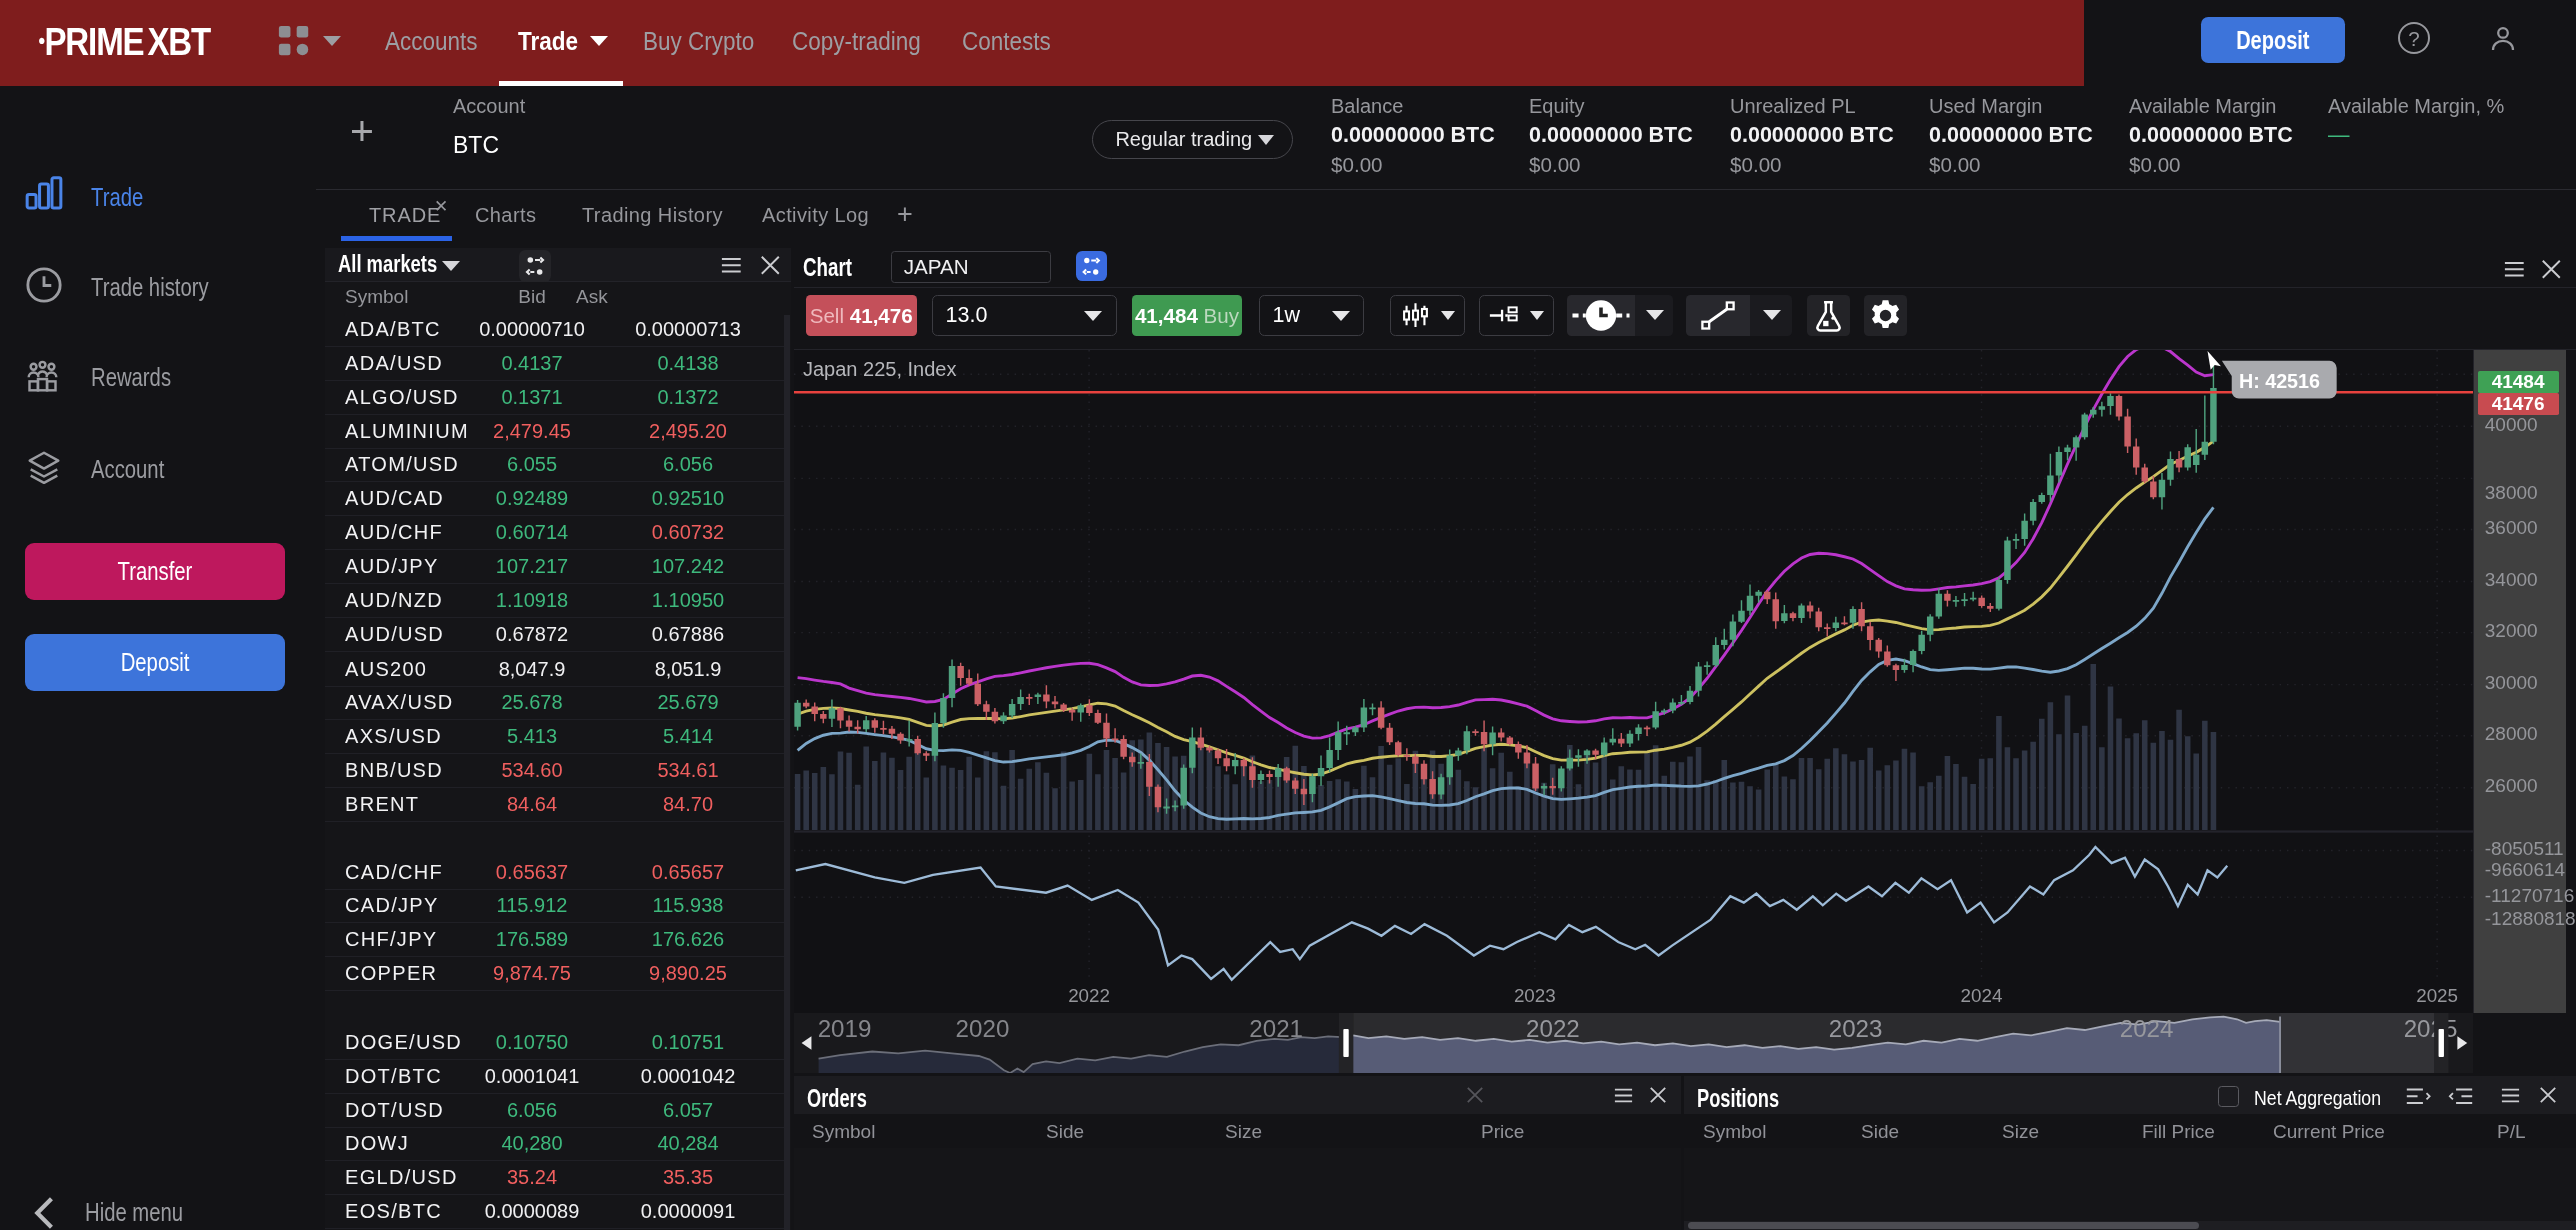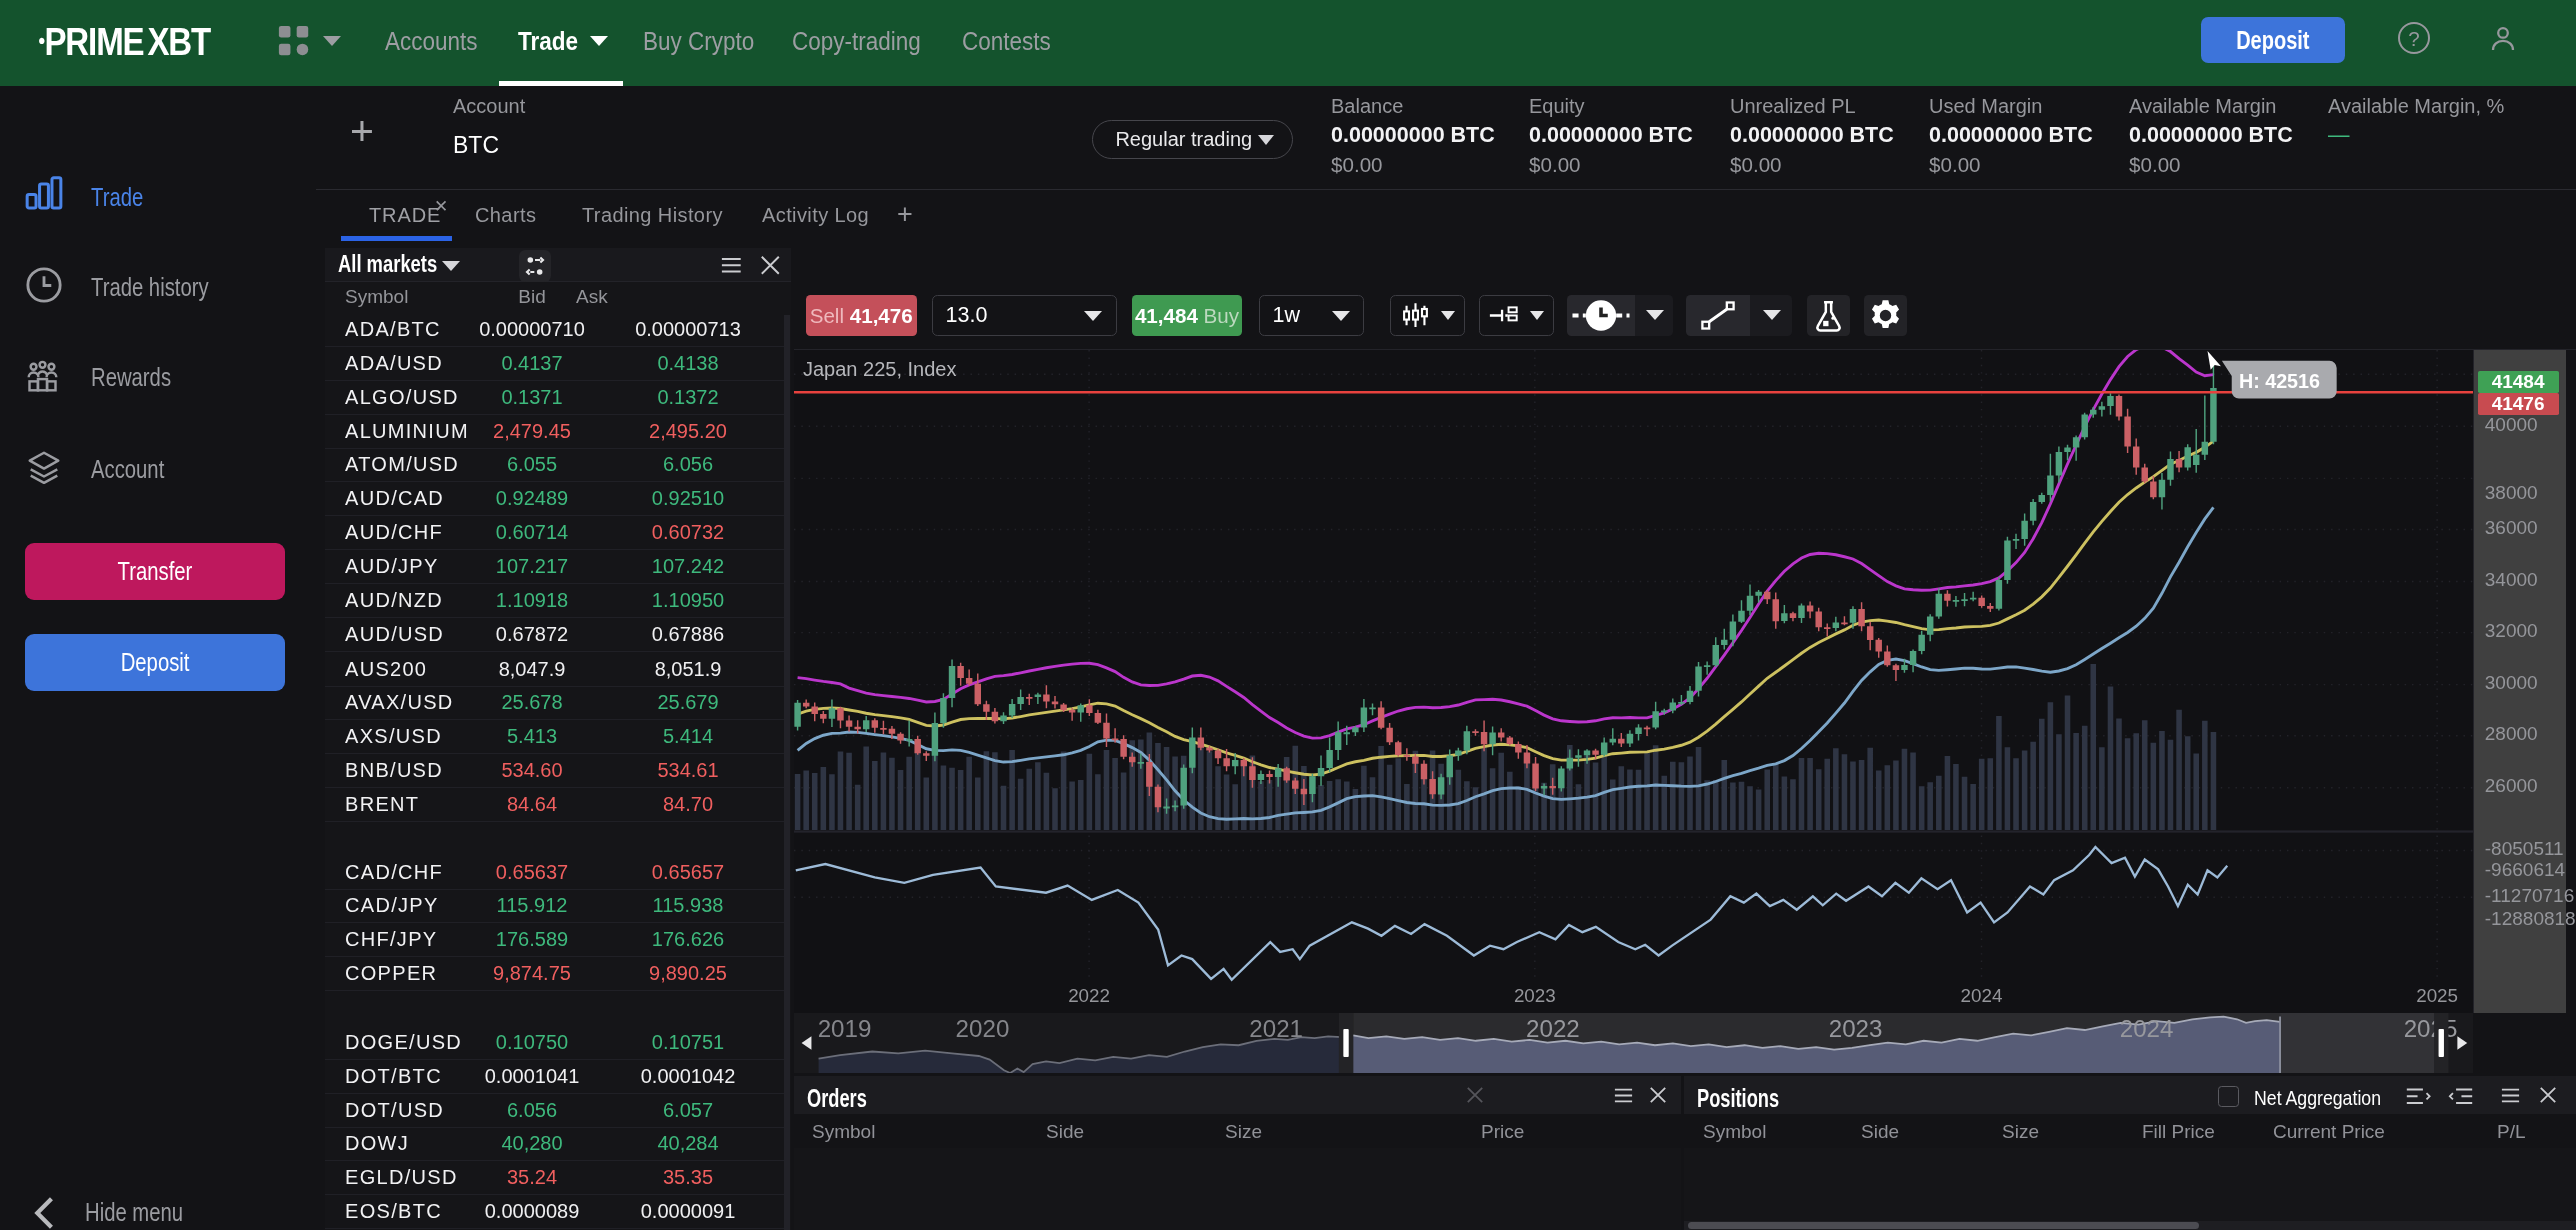--- a/index.html
+++ b/index.html
@@ -1,19 +1,19 @@
 <!DOCTYPE html>
 <html style="font-size:14.4px"><head><meta charset="utf-8">
 <style>
 * { margin:0; padding:0; box-sizing:border-box; }
 html,body { width:2576px; height:1231px; background:#131316; overflow:hidden;
   font-family:"Liberation Sans", sans-serif; color:#eee; }
 .abs { position:absolute; }
 
-#nav { position:absolute; left:0; top:0; width:2576px; height:86px; background:#14532d; }
+#nav { position:absolute; left:0; top:0; width:2084px; height:86px; background:#7f1d1d; }
 .logo { position:absolute; left:38px; top:20.6px; font-size:38px; font-weight:bold; color:#fff; letter-spacing:-1.3px; transform:scaleX(0.87); transform-origin:left center; }
 .navitem { position:absolute; top:27px; font-size:25px; color:#9d9ea3; transform:scaleX(0.9); transform-origin:left center; }
 .navitem.act { color:#fff; font-weight:bold; }
 #nav-underline { position:absolute; left:499px; top:81px; width:124px; height:4.5px; background:#fff; }
 .caret { display:inline-block; width:0; height:0; border-left:9px solid transparent;
   border-right:9px solid transparent; border-top:10.8px solid #9d9ea3; vertical-align:middle; }
 #depositTop { position:absolute; left:2201px; top:17px; width:144px; height:46px; background:#3d74da;
   border-radius:7.2px; color:#fff; font-size:25px; font-weight:bold; text-align:center; line-height:46px; }
 
 #acct { position:absolute; left:0; top:86px; width:2576px; height:104px; background:#131316; }
@@ -317,20 +317,39 @@
     </div>
 <div class="mrow" style="top:947px">
       <span class="msym">EOS/BTC</span>
       <span class="mbid" style="color:#f0f0f2">0.0000089</span>
       <span class="mask" style="color:#f0f0f2">0.0000091</span>
     </div>
   <div class="abs" style="left:459px;top:67px;width:6.3px;height:916px;background:#222228"></div>
 </div>
 
 <div id="chart">
+  <div id="chart-head">
+    <div class="abs" style="left:9px;top:5.4px;font-size:25px;font-weight:bold;color:#fff;transform:scaleX(0.75);transform-origin:left center">Chart</div>
+    <div class="abs" style="left:97px;top:2.7px;width:160px;height:32px;border:0.9px solid #3c3c42;border-radius:3.6px;
+         font-size:20.6px;color:#f0f0f2;line-height:30.5px;padding-left:11.7px">JAPAN</div>
+    <div class="abs" style="left:282px;top:2.7px;width:30.5px;height:30.5px;background:#3a6be0;border-radius:6.3px">
+      <svg width="30.5" height="30.5" viewBox="0 0 24 24">
+        <circle cx="8.5" cy="7.5" r="2.1" fill="#fff"></circle>
+        <circle cx="15.5" cy="16.5" r="2.1" fill="#fff"></circle>
+        <path d="M12 7.5h4M8.5 16.5h3" stroke="#fff" stroke-width="1.6"></path>
+        <path d="M16 5.6l2 1.9-2 1.9M8 14.6l-2 1.9 2 1.9" fill="none" stroke="#fff" stroke-width="1.6"></path>
+      </svg>
+    </div>
+    <svg class="abs" style="left:1710px;top:10.8px" width="20.6" height="20.6" viewBox="0 0 23 23">
+      <path d="M1 4.5h21M1 11.5h21M1 18.5h21" stroke="#cbccd0" stroke-width="2.2"></path>
+    </svg>
+    <svg class="abs" style="left:1747px;top:10.8px" width="20.6" height="20.6" viewBox="0 0 23 23">
+      <path d="M2 2l19 19M21 2L2 21" stroke="#cbccd0" stroke-width="2.2"></path>
+    </svg>
+  </div>
   <div id="chart-tools">
     <div class="abs" style="left:11.7px;top:7.2px;width:111px;height:41px;background:#c4505a;border-radius:4.5px;
         font-size:20.6px;line-height:41px;text-align:center"><span style="color:#efb9bd">Sell</span> <b style="color:#fff">41,476</b></div>
     <div class="tbtn" style="left:138px;width:185px;font-size:21.5px;color:#fff;line-height:39px;padding-left:12.6px">13.0
       <span class="caret" style="position:absolute;right:14.4px;top:15.2px;border-top-color:#e6e6e8"></span></div>
     <div class="abs" style="left:338px;top:7.2px;width:110px;height:41px;background:#3f9a51;border-radius:4.5px;
         font-size:20.6px;line-height:41px;text-align:center"><b style="color:#fff">41,484</b> <span style="color:#bcd9bf">Buy</span></div>
     <div class="tbtn" style="left:465px;width:105px;font-size:21.5px;color:#fff;line-height:39px;padding-left:12.6px">1w
       <span class="caret" style="position:absolute;right:12.6px;top:15.2px;border-top-color:#e6e6e8"></span></div>
     <div class="tbtn" style="left:596px;width:75px">

